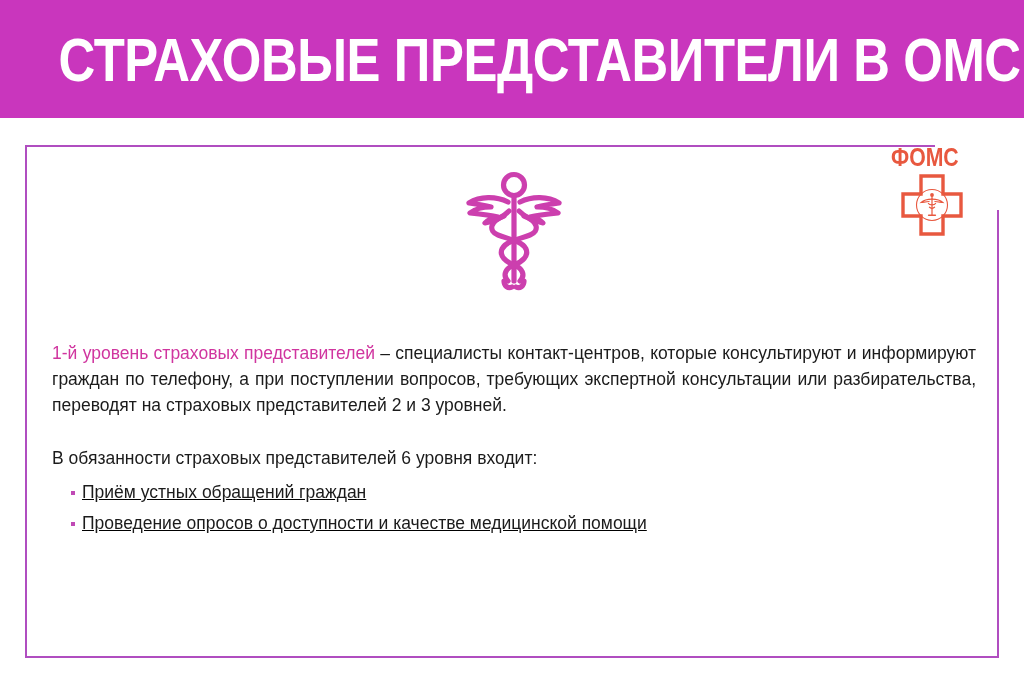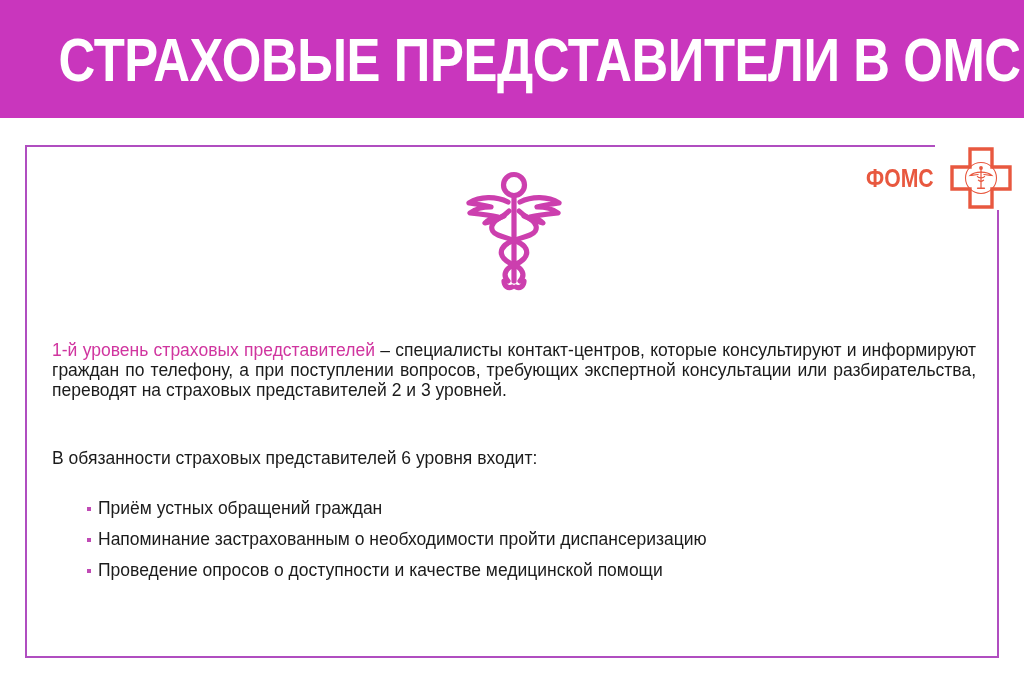--- a/index.html
+++ b/index.html
@@ -73,20 +73,21 @@
 
   
   .foms-logo {
     position: absolute;
     left: 866px;
     top: 143px;
     width: 134px;
     height: 70px;
     display: flex;
     align-items: center;
+    flex-direction: column;
   }
   .foms-word {
     color: #e8583f;
     font-family: "Liberation Sans Narrow", "Liberation Sans", "DejaVu Sans", sans-serif;
     font-weight: bold;
     font-size: 25px;
     letter-spacing: 0px;
     transform: scaleX(0.85);
     transform-origin: left center;
     margin-right: 4px;
@@ -109,21 +110,21 @@
   }
 
   
   .lead-paragraph {
     position: absolute;
     left: 52px;
     top: 340px;
     width: 924px;
     color: #1b1b1b;
     font-size: 17.5px;
-    line-height: 20px;
+    line-height: 26px;
     text-align: justify;
     text-justify: inter-word;
   }
   .lead-paragraph .highlight {
     color: #d0359f;
   }
 
   .duties-intro {
     position: absolute;
     left: 52px;
@@ -132,23 +133,24 @@
     color: #1b1b1b;
     font-size: 17.5px;
     line-height: 26px;
   }
 
   .duties-list {
     position: absolute;
     left: 52px;
     top: 477px;
     width: 924px;
-    margin: 16px;
+    margin: 0;
     padding: 0;
     list-style: none;
+    text-decoration: underline;
   }
   .duty-item {
     position: relative;
     padding-left: 30px;
     color: #1b1b1b;
     font-size: 17.5px;
     line-height: 31px;
     white-space: nowrap;
   }
   .duty-bullet {
@@ -225,19 +227,15 @@
 
 <div class="duties-intro">В обязанности страховых представителей 6 уровня входит:</div>
 
 <ul class="duties-list">
   <li class="duty-item">
     <span class="duty-bullet"></span>
     <span>Приём устных обращений граждан</span>
   </li>
   <li class="duty-item">
     <span class="duty-bullet"></span>
-    <span>Напоминание застрахованным о необходимости пройти диспансеризацию</span>
-  </li>
-  <li class="duty-item">
-    <span class="duty-bullet"></span>
     <span>Проведение опросов о доступности и качестве медицинской помощи</span>
   </li>
 </ul>
 
 </body></html>

